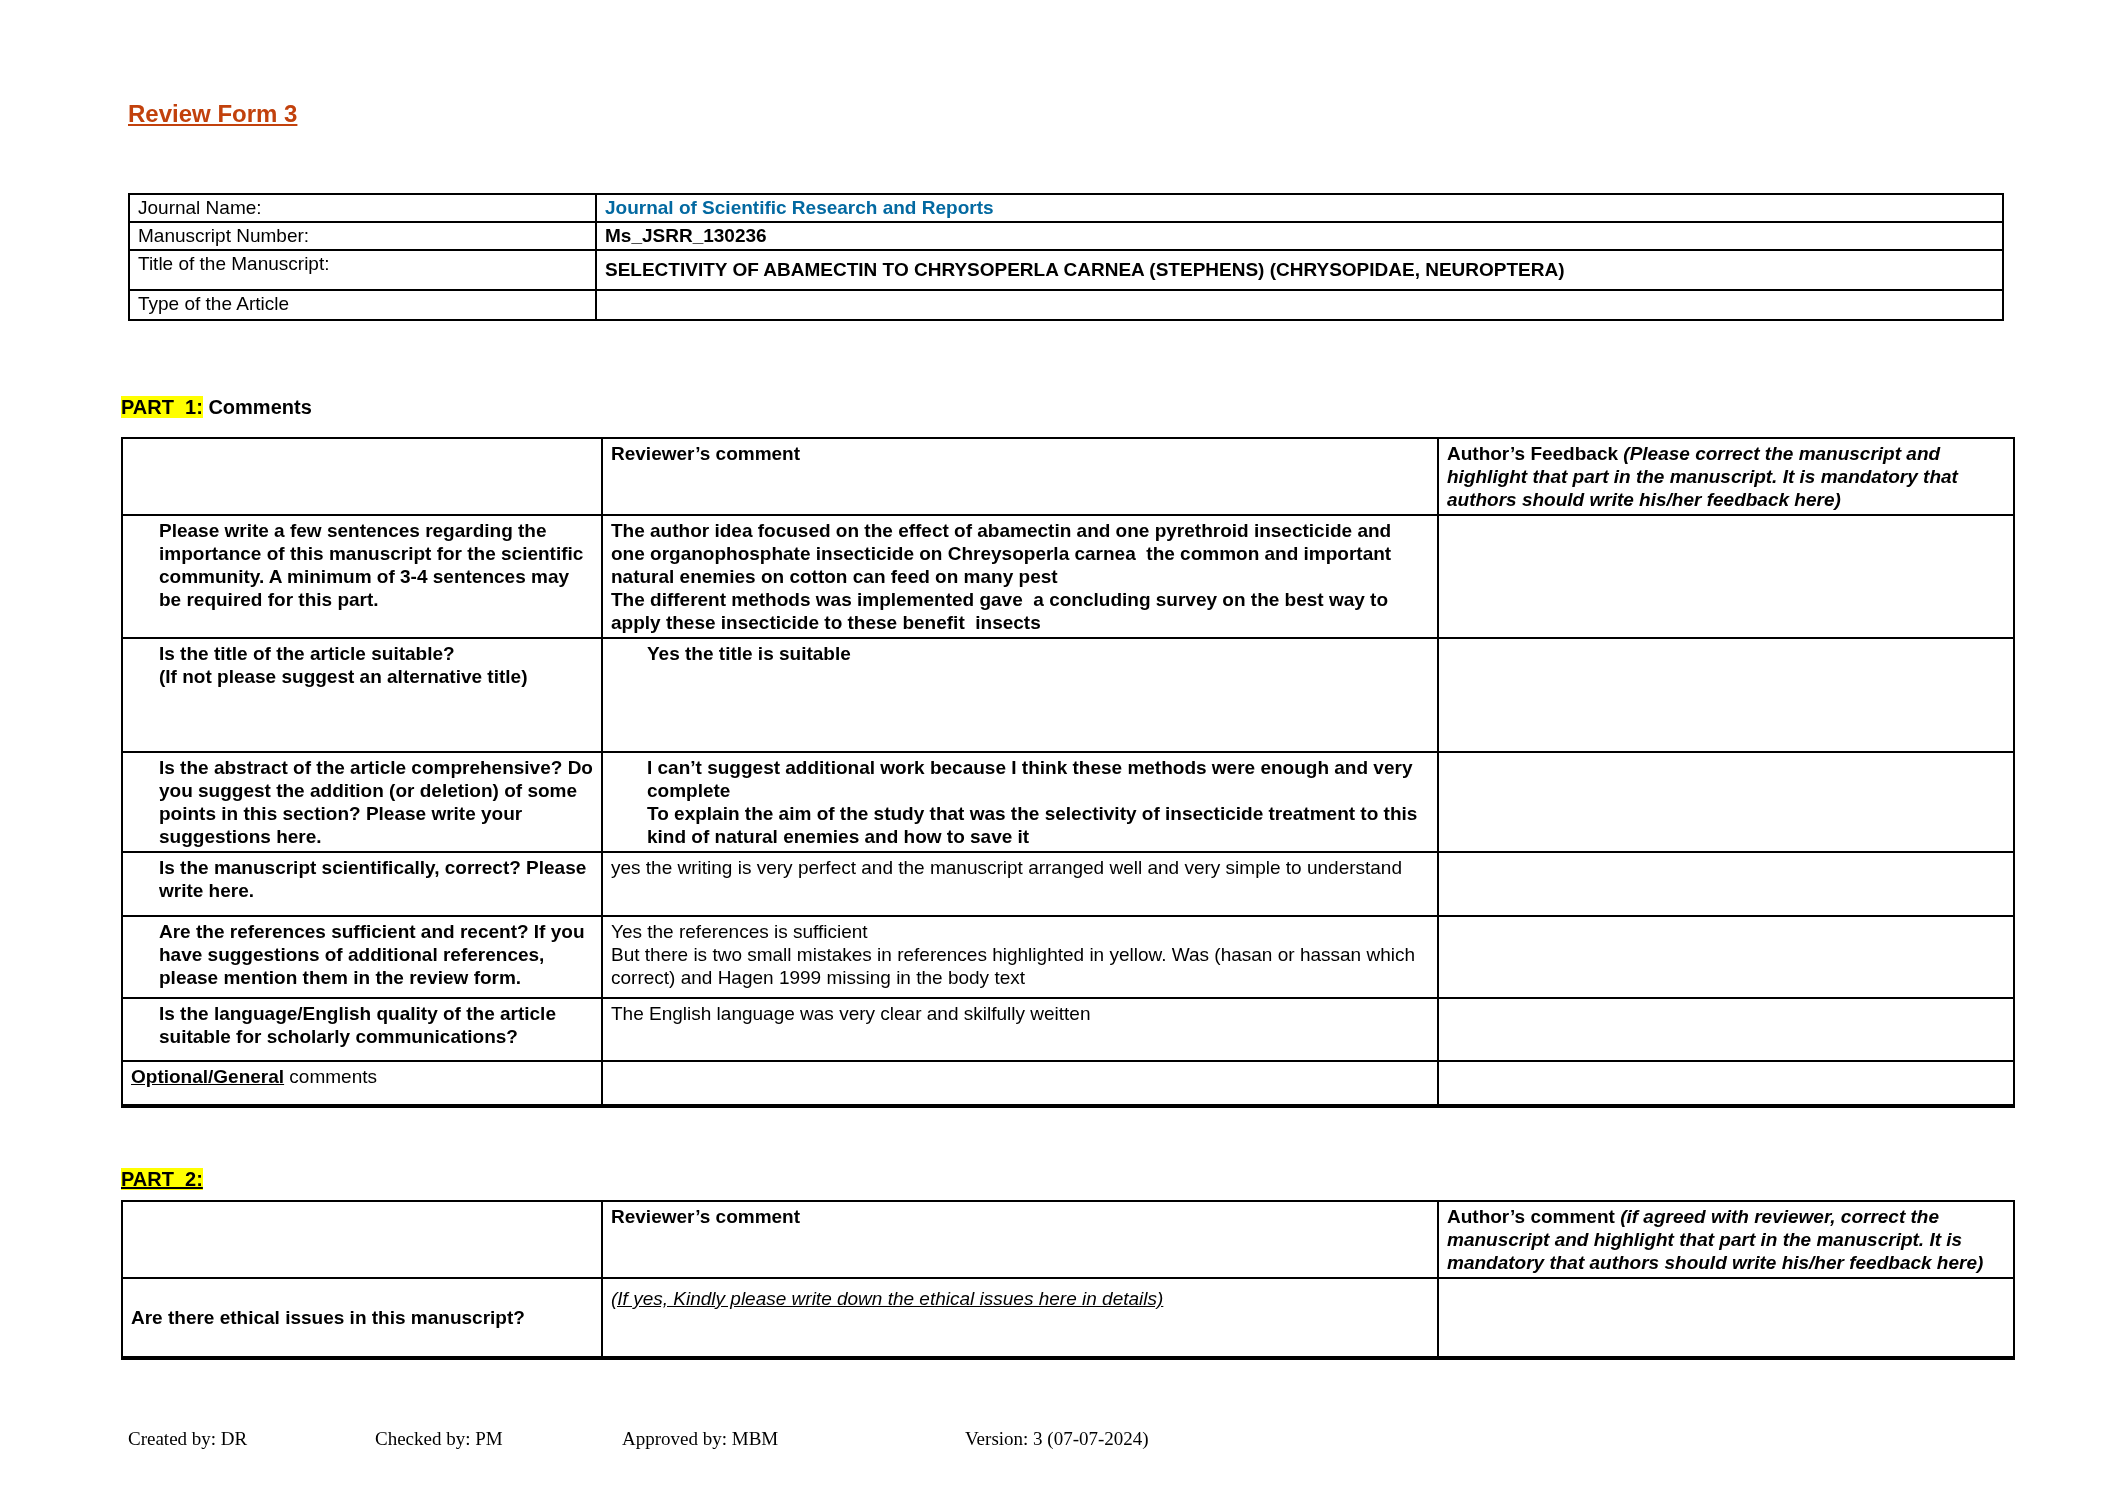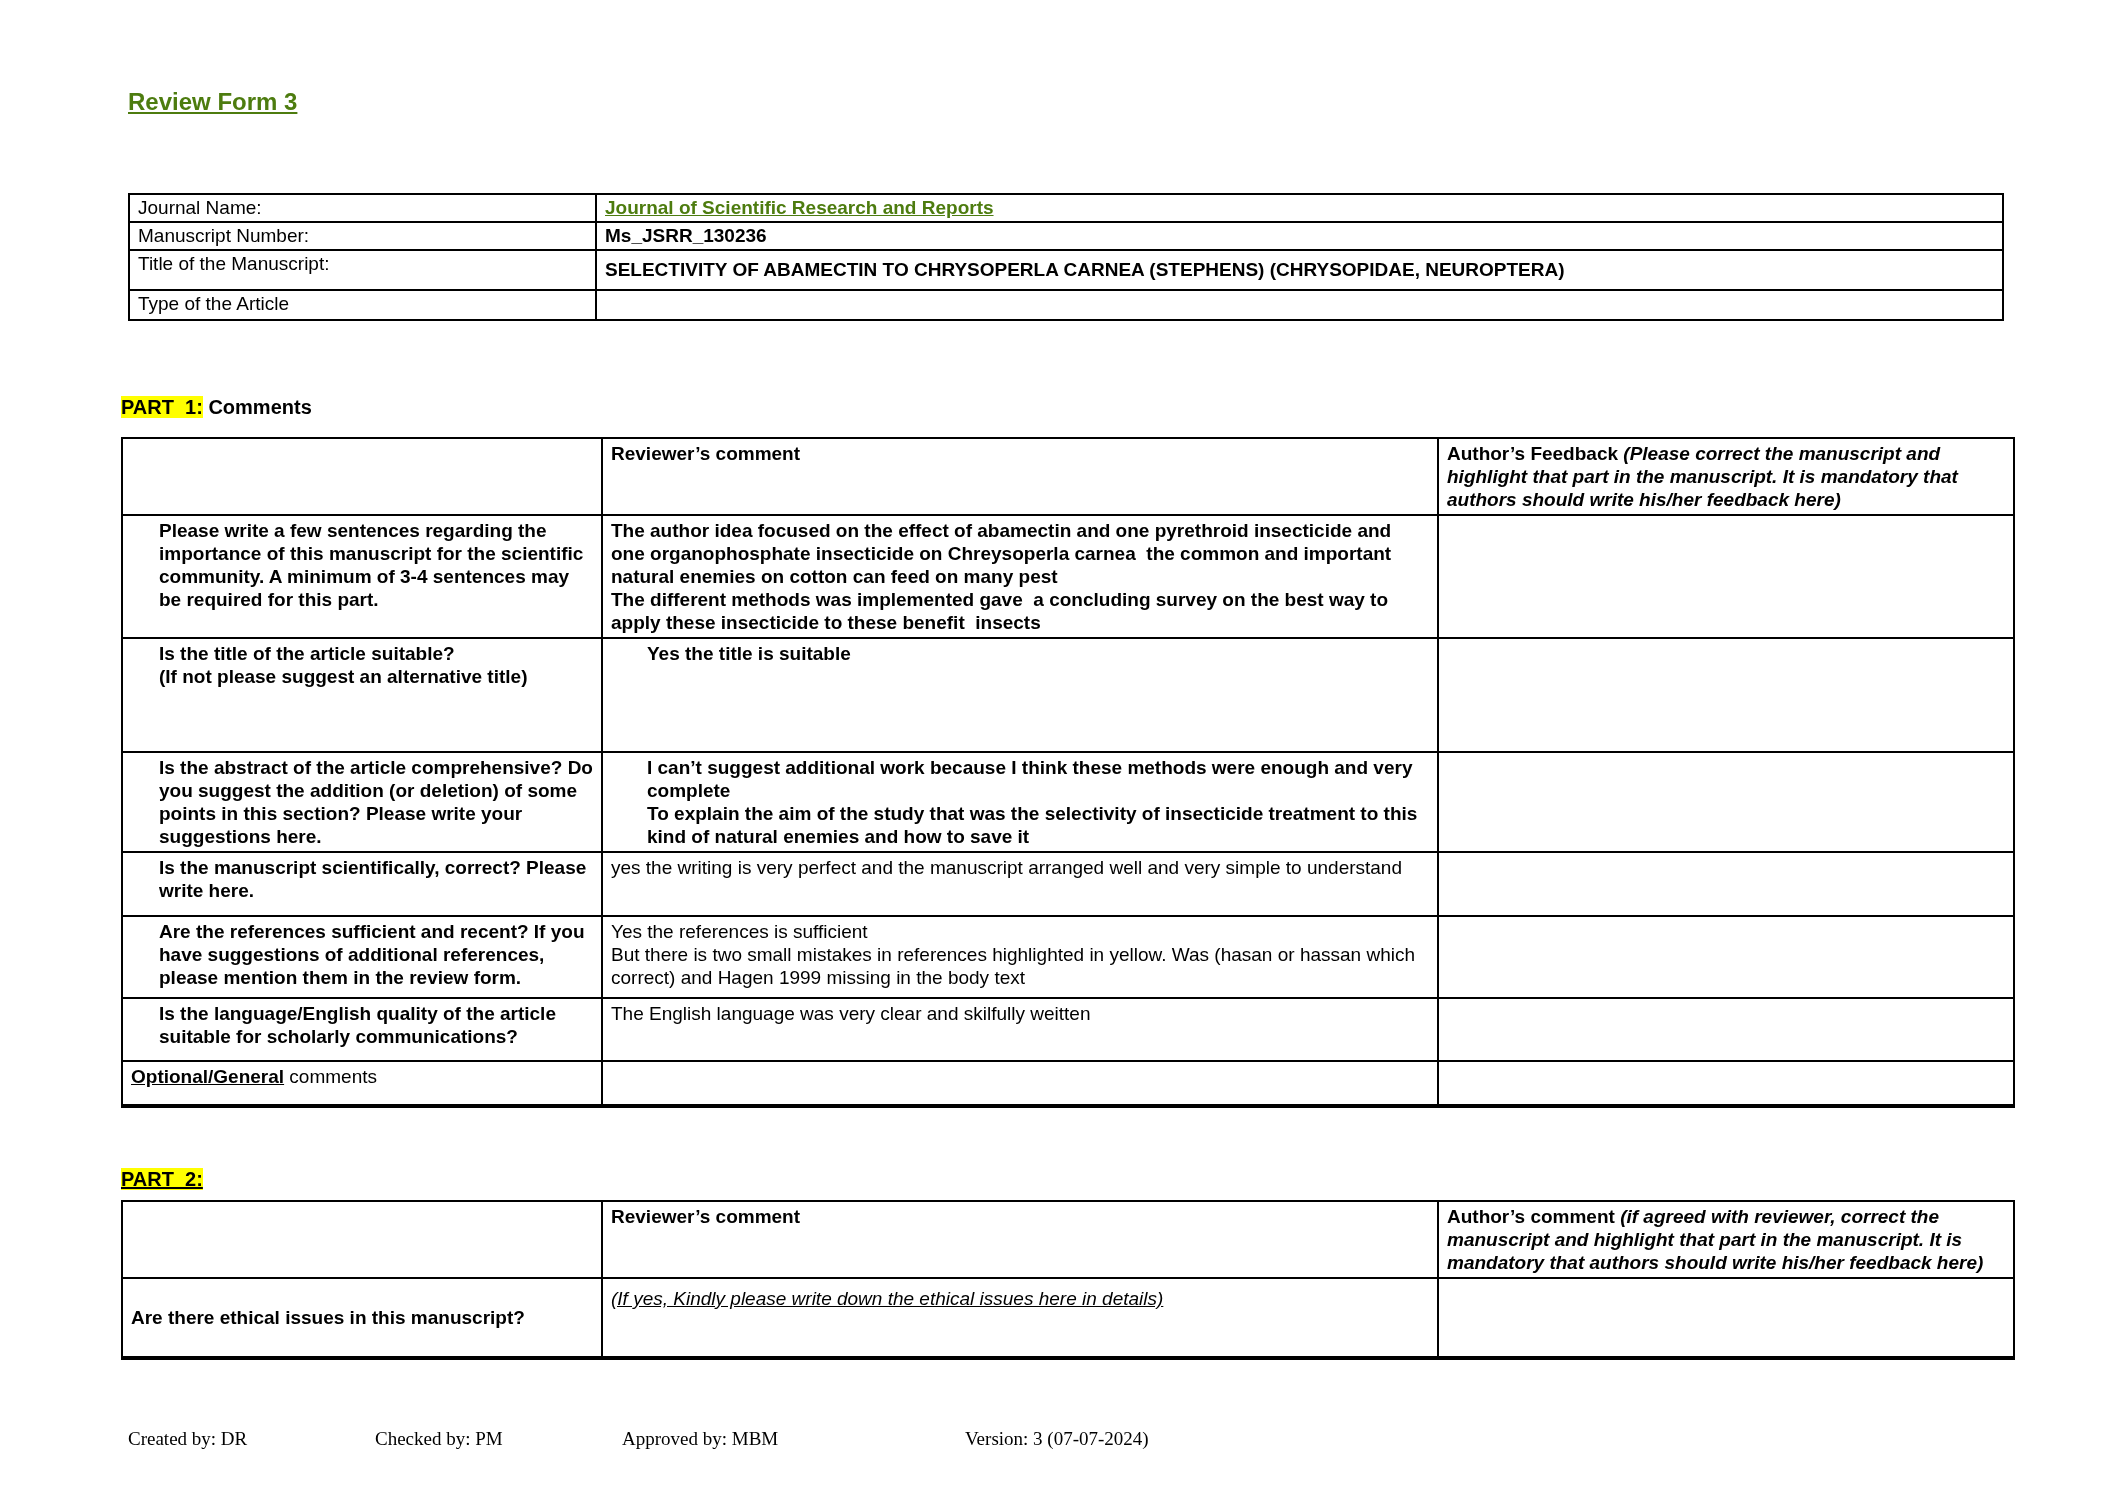--- a/index.html
+++ b/index.html
@@ -10,46 +10,45 @@
   body {
     position: relative;
     width: 2117px;
     height: 1497px;
     font-family: "Liberation Sans", sans-serif;
     color: #000000;
   }
   .doc-title {
     position: absolute;
     left: 128px;
-    top: 88px;
+    top: 100px;
     font-size: 24px;
     font-weight: bold;
-    color: #4d7c0f;
+    color: #c2410c;
     text-decoration: underline;
   }
   
   table { border-collapse: collapse; table-layout: fixed; }
   .info-table {
     position: absolute;
     left: 128px;
     top: 193px;
     width: 1876px;
   }
   .info-table td {
     border: 2px solid #000;
     font-size: 19px;
     padding: 2px 8px;
     vertical-align: top;
     overflow: hidden;
   }
   .info-table .val { font-weight: bold; }
   .journal-link {
-    color: #4d7c0f;
+    color: #0369a1;
     font-weight: bold;
-    text-decoration: underline;
     cursor: pointer;
   }
   .title-row td { vertical-align: middle; }
   
   .part-label {
     position: absolute;
     left: 121px;
     font-size: 20px;
     font-weight: bold;
     white-space: pre-wrap;

